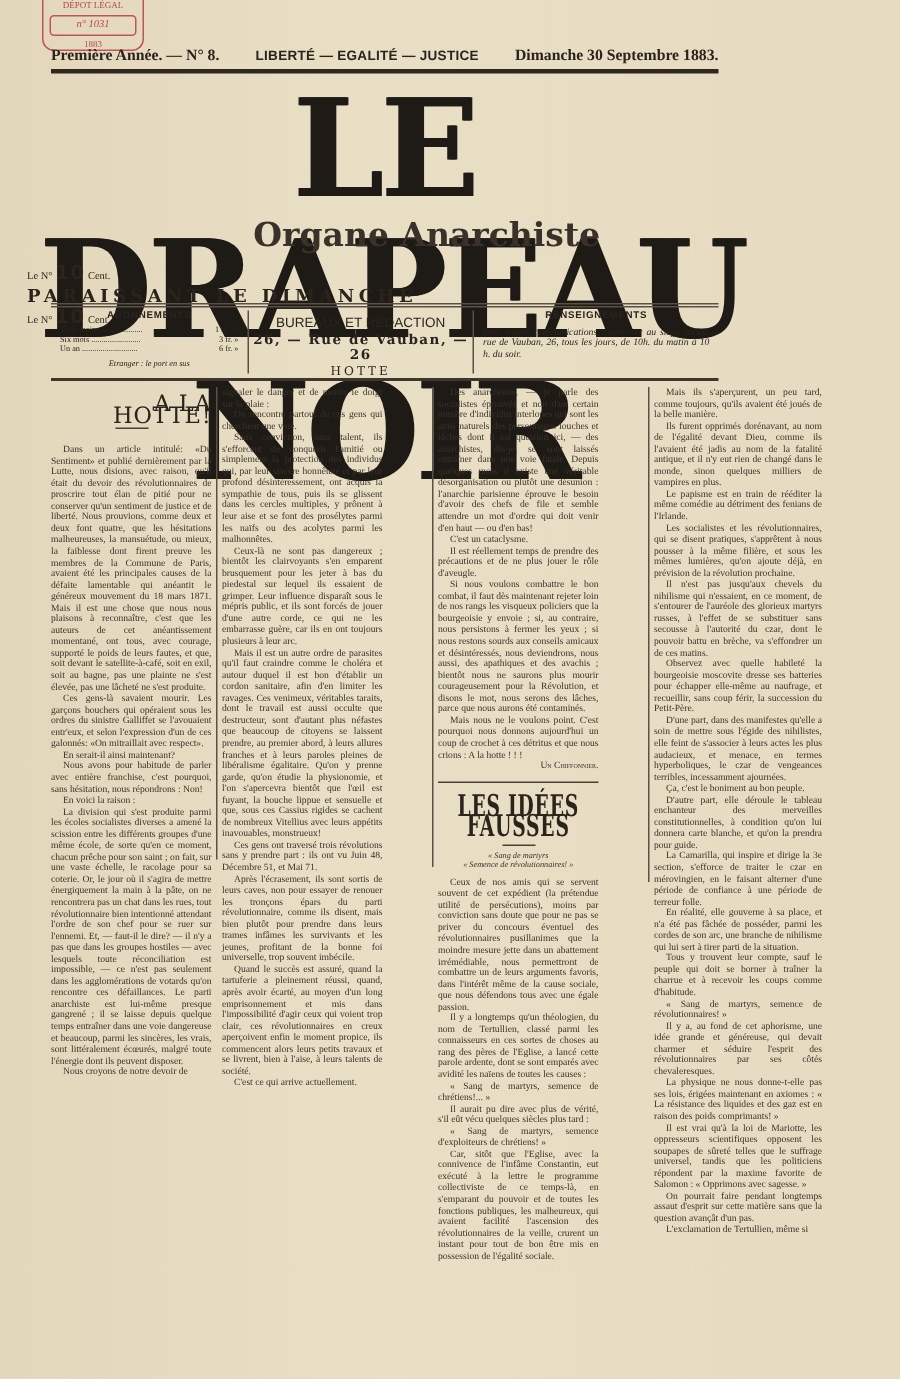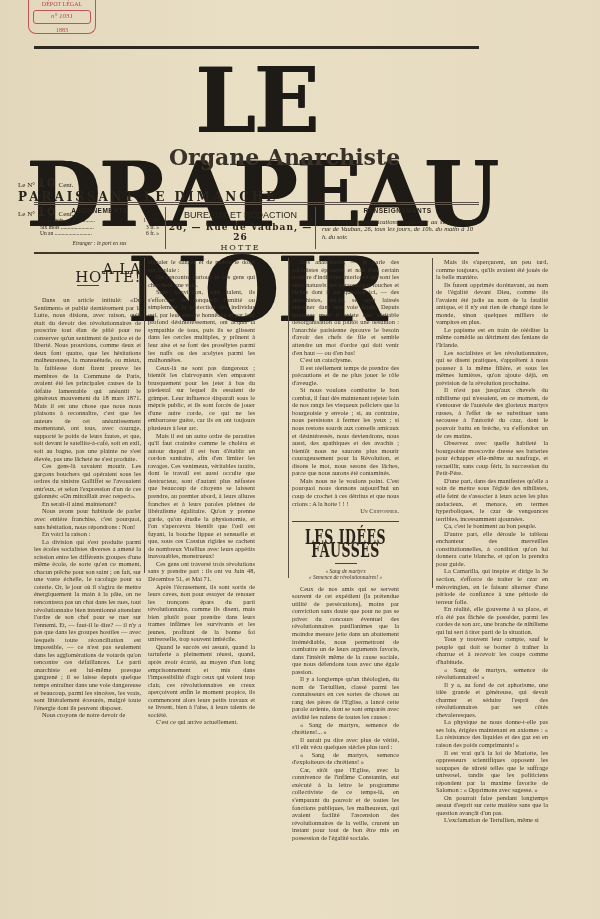--- a/index.html
+++ b/index.html
@@ -70,20 +70,25 @@
 <body>
 
 <div class="page">
 
   <div class="stamp">
     <div>DÉPOT LÉGAL</div>
     <div class="inner"><span>n° 1031</span></div>
     <div>1883</div>
   </div>
 
+  <div class="dateline">
+    <span>Première Année. — N° 8.</span>
+    <span class="mid">LIBERTÉ — EGALITÉ — JUSTICE</span>
+    <span>Dimanche 30 Septembre 1883.</span>
+  </div>
   <div class="rule-thick"></div>
 
   <div class="masthead">LE DRAPEAU NOIR</div>
   <div class="subtitle">Organe Anarchiste</div>
 
   <div class="priceline">
     <span class="price"><span>Le N°</span> <b>10</b> <span>Cent.</span></span>
     <span class="paraissant">PARAISSANT LE DIMANCHE</span>
     <span class="price"><span>Le N°</span> <b>10</b> <span>Cent.</span></span>
   </div>

